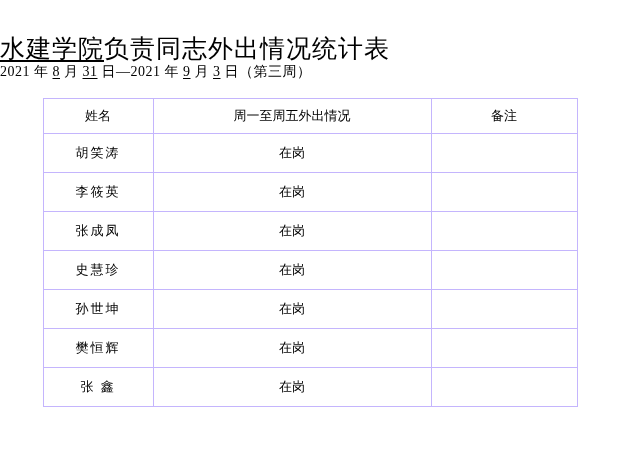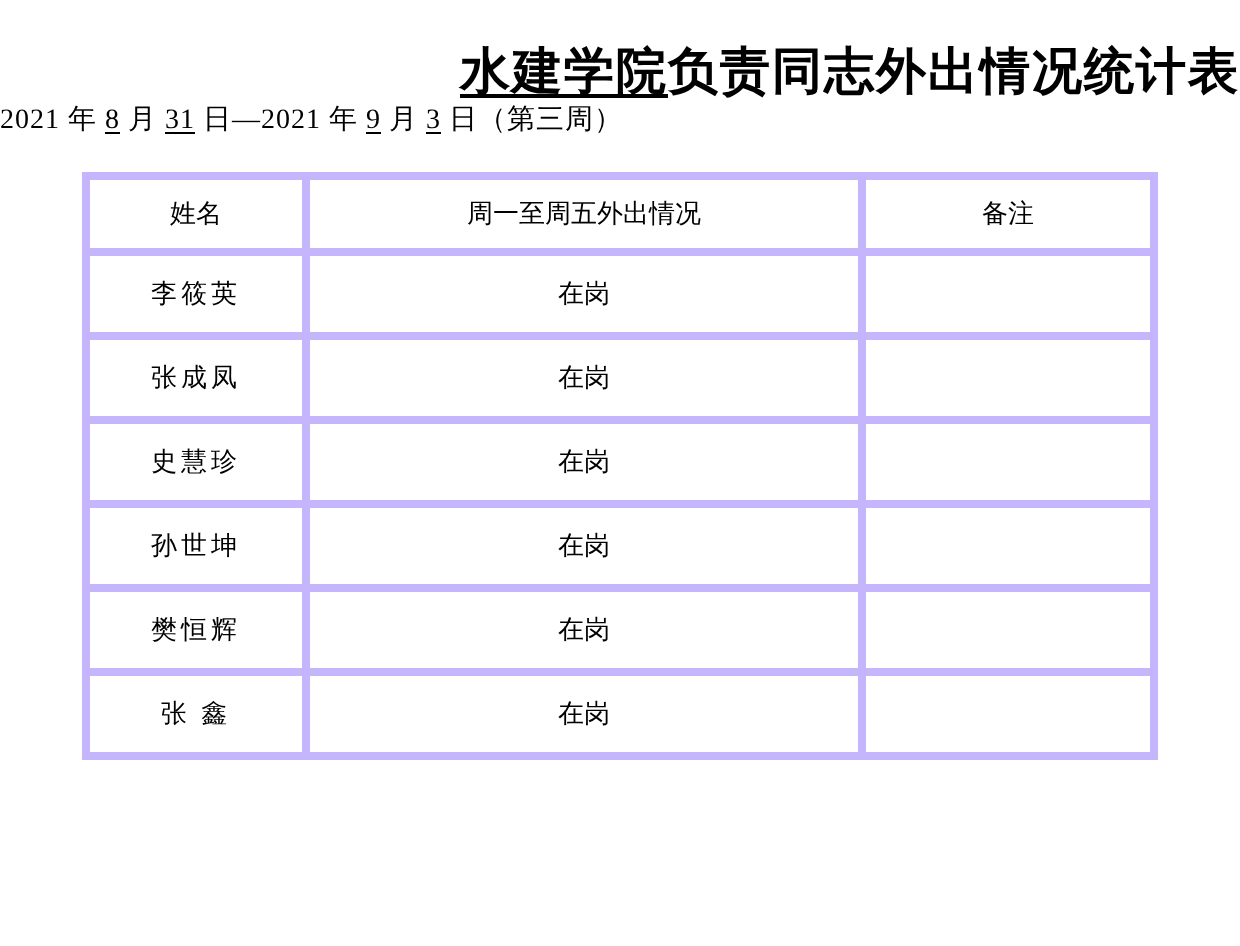--- a/index.html
+++ b/index.html
@@ -15,25 +15,25 @@
     overflow: hidden;
   }
   .page {
     width: 620px;
     height: 473px;
     position: relative;
     box-sizing: border-box;
     padding: 0;
   }
   .doc-title {
-    text-align: right;
+    text-align: left;
     font-size: 25px;
-    font-weight: bold;
+    font-weight: normal;
     letter-spacing: 1px;
-    margin-top: 23px;
+    margin-top: 35px;
     line-height: 1.1;
     white-space: nowrap;
   }
   .doc-title .underlined {
     text-decoration: underline;
     text-underline-offset: 3px;
   }
   .doc-subtitle {
     text-align: left;
     font-size: 14px;
@@ -44,21 +44,21 @@
     text-decoration: underline;
     text-underline-offset: 2px;
   }
   table.sheet {
     border-collapse: collapse;
     margin: 17px auto 0 auto;
     width: 534px;
     table-layout: fixed;
   }
   table.sheet td, table.sheet th {
-    border: 4px solid #c4b5fd;
+    border: 1px solid #c4b5fd;
     text-align: center;
     font-weight: normal;
     font-size: 13px;
     height: 38px;
     padding: 0;
     vertical-align: middle;
   }
   table.sheet thead td {
     height: 34px;
     font-size: 13px;
@@ -91,20 +91,25 @@
     </colgroup>
     <thead>
       <tr>
         <td>姓名</td>
         <td>周一至周五外出情况</td>
         <td>备注</td>
       </tr>
     </thead>
     <tbody>
       <tr>
+        <td class="cell-name">胡笑涛</td>
+        <td>在岗</td>
+        <td></td>
+      </tr>
+      <tr>
         <td class="cell-name">李筱英</td>
         <td>在岗</td>
         <td></td>
       </tr>
       <tr>
         <td class="cell-name">张成凤</td>
         <td>在岗</td>
         <td></td>
       </tr>
       <tr>

